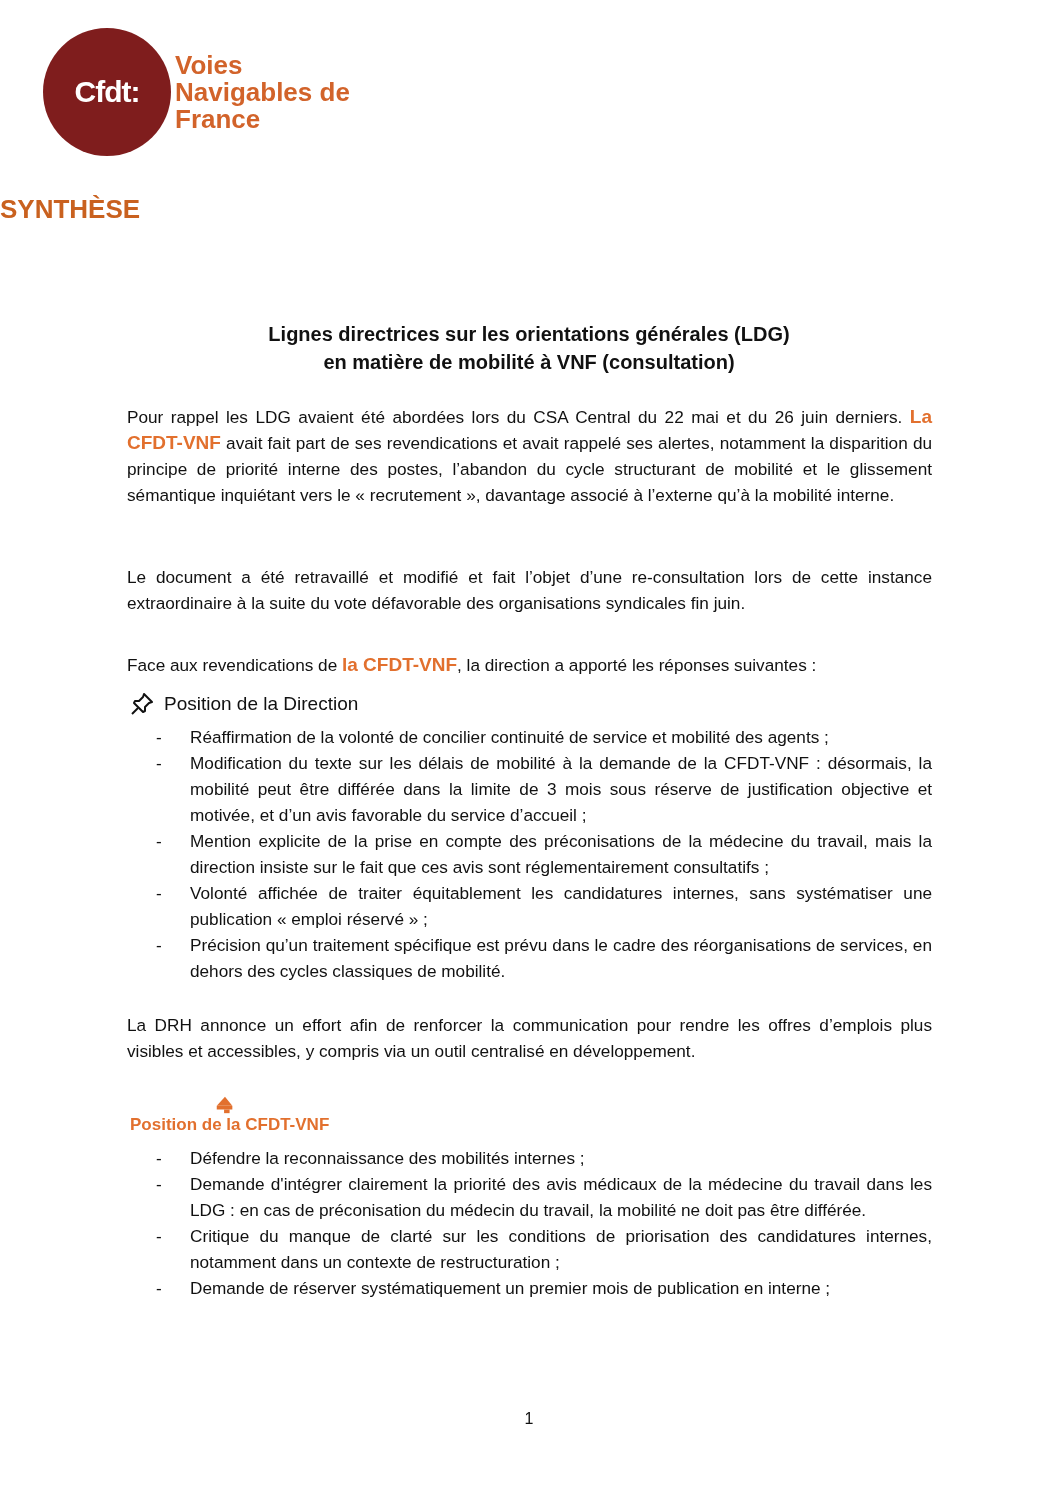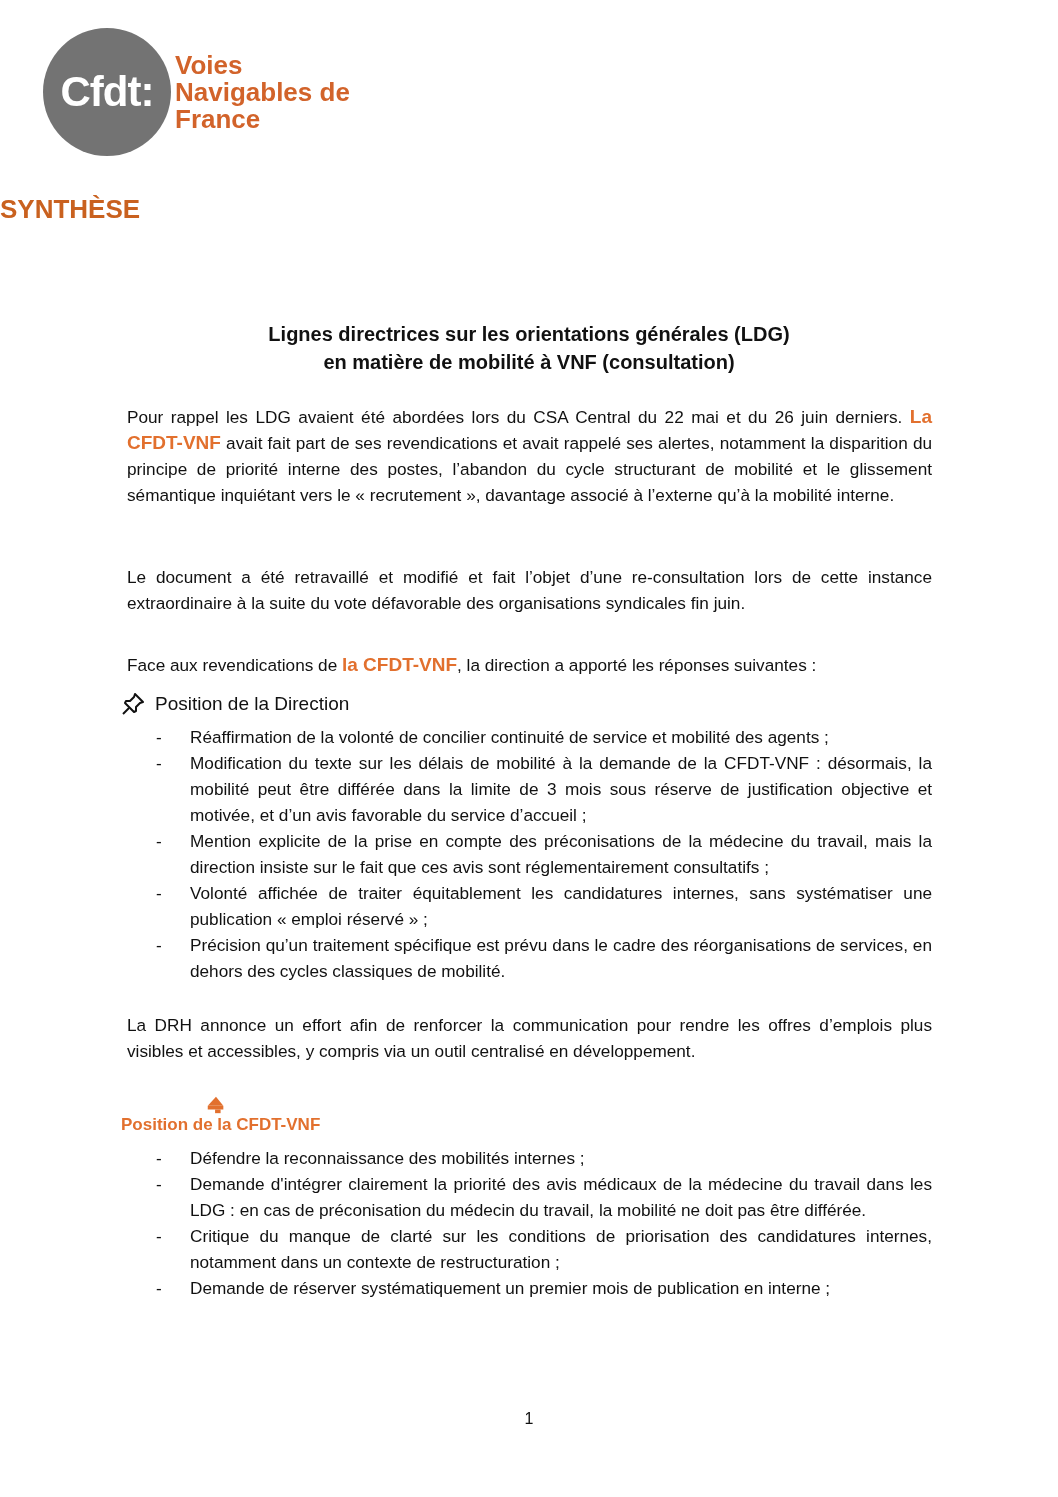--- a/index.html
+++ b/index.html
@@ -1,31 +1,31 @@
 <!DOCTYPE html>
 <html><head>
 <meta charset="utf-8">
 <style>
   html, body { margin: 0; padding: 0; background: #ffffff; }
   body { width: 1058px; height: 1497px; position: relative; overflow: hidden;
          font-family: "Liberation Sans", sans-serif; color: #111; }
   .logo { position: absolute; left: 43px; top: 28px; display: flex; align-items: center; }
-  .logo-circle { width: 128px; height: 128px; border-radius: 50%; background: #737373;
+  .logo-circle { width: 128px; height: 128px; border-radius: 50%; background: #7f1d1d;
                  display: flex; align-items: center; justify-content: center;
-                 color: #fff; font-weight: bold; font-size: 42px; letter-spacing: -1px; }
+                 color: #fff; font-weight: bold; font-size: 30px; letter-spacing: -1px; }
   .logo-text { margin-left: 4px; color: #d2632a; font-weight: bold; font-size: 26px; line-height: 27px; }
   .title { position: absolute; left: 0; width: 1058px; text-align: left; top: 193px;
            color: #c9611f; font-weight: bold; font-size: 26px; line-height: 33px; }
   .subtitle { position: absolute; left: 0; width: 1058px; text-align: center; top: 320px;
               font-weight: bold; font-size: 20px; line-height: 28px; font-family: "Liberation Sans", sans-serif; }
   .body { position: absolute; left: 127px; width: 805px; font-size: 17.2px; line-height: 26px;
           text-align: justify; }
   .body p { margin: 0; }
   .orange { color: #e2702e; font-weight: bold; font-size: 19px; }
-  .sect-head { position: absolute; left: 121px; display: flex; align-items: center; font-size: 19px; text-align: center; }
+  .sect-head { position: absolute; left: 130px; display: flex; align-items: center; font-size: 19px; text-align: center; }
   .sect-head svg { margin-right: 10px; }
   .sect-head.orange-h { color: #e2702e; font-weight: bold; font-size: 17px; flex-direction: column; }
   ul.dash { list-style: none; margin: 0; padding: 0; position: absolute; left: 156px; width: 776px;
             font-size: 17.2px; line-height: 26px; text-align: justify; }
   ul.dash li { position: relative; padding-left: 34px; }
   ul.dash li::before { content: "-"; position: absolute; left: 0; top: 0; }
   .page-num { position: absolute; top: 1410px; left: 0; width: 1058px; text-align: center; font-size: 16px; }
 </style>
 </head>
 <body>

